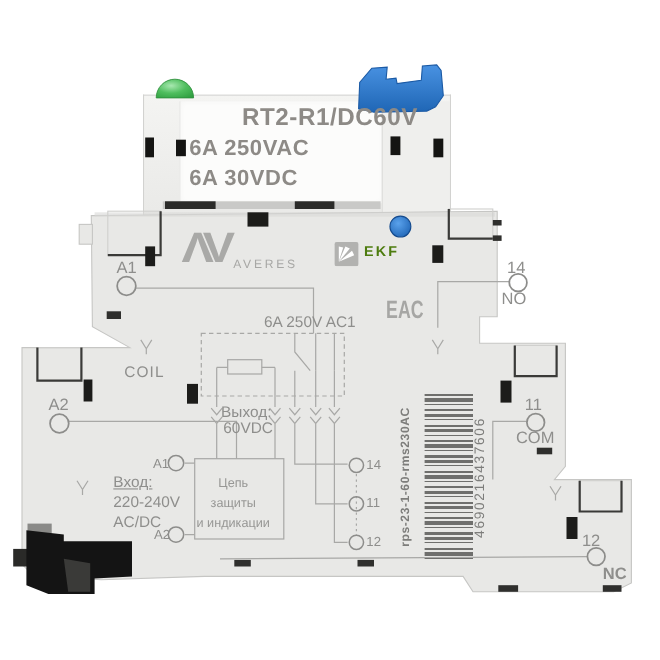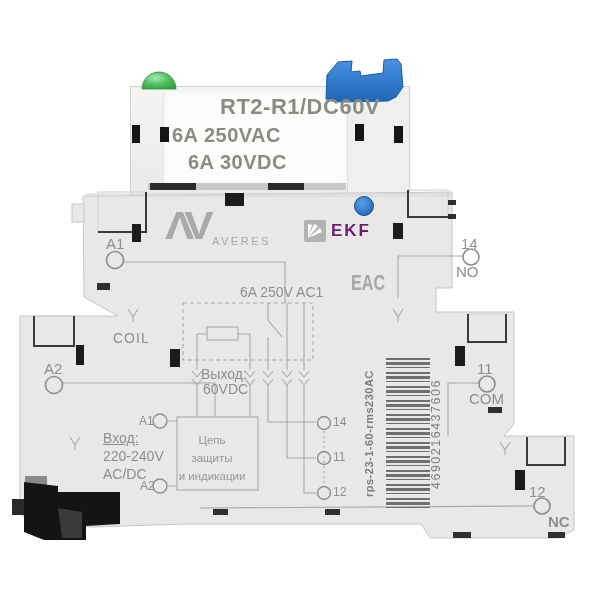--- a/index.html
+++ b/index.html
@@ -12,31 +12,31 @@
     border:1px solid #d2d2d0;border-bottom:none;}
   .relay-label{left:163px;top:92px;width:184px;height:93px;background:#fcfcfb;
     border-left:1px solid #e6e6e4;box-shadow:inset 0 0 6px rgba(0,0,0,0.03);}
   .relay-face-right{left:347px;top:92px;width:61px;height:108px;background:#efefed;
     border-left:1px solid #dcdcda;}
   .relay-seam{left:148px;top:183px;width:198px;height:7px;background:#c9c9c7;}
   .seam-dark{top:183px;height:7px;background:#2b2b29;}
   .relay-txt{color:#8d8a86;font-weight:bold;letter-spacing:0.5px;white-space:nowrap;}
   .t-model{left:172px;top:94px;font-size:22px;margin-left:48px;}
   .t-ac{left:172px;top:124px;font-size:20px;}
-  .t-dc{left:172px;top:151px;font-size:20px;margin-left:16px;}
+  .t-dc{left:172px;top:151px;font-size:20px;}
   
   .lbl{position:absolute;color:#8e8e8c;white-space:nowrap;}
   .s15{font-size:15px;}
   .s14{font-size:14px;}
   .s12{font-size:12px;}
   .monogram{left:165px;top:204px;font-size:44px;font-weight:bold;color:#a9a9a7;
     letter-spacing:-10px;line-height:1;transform:scaleY(0.88);}
   .averes{left:212px;top:235px;font-size:11px;letter-spacing:2.5px;color:#a7a7a5;}
   .ekf-icon{left:304px;top:220px;width:22px;height:22px;}
-  .ekf-text{left:331px;top:221px;font-size:17px;font-weight:bold;letter-spacing:2px;color:#701a75;}
+  .ekf-text{left:331px;top:221px;font-size:13px;font-weight:bold;letter-spacing:2px;color:#4d7c0f;}
   .eac{left:351px;top:270px;font-size:19px;font-weight:bold;color:#a6a6a4;
     transform:scale(0.85,1.2);transform-origin:left top;letter-spacing:0px;}
   .prot-box-text{left:177px;top:432px;width:70px;text-align:center;color:#979795;
     font-size:11.5px;line-height:1.55;}
   
   .bc-bars{left:386px;top:358px;width:44px;height:152px;
     background:repeating-linear-gradient(to bottom,
       #6f6f6d 0 2px,rgba(0,0,0,0) 2px 4px,
       #6f6f6d 4px 7px,rgba(0,0,0,0) 7px 9px,
       #6f6f6d 9px 10px,rgba(0,0,0,0) 10px 14px);}

